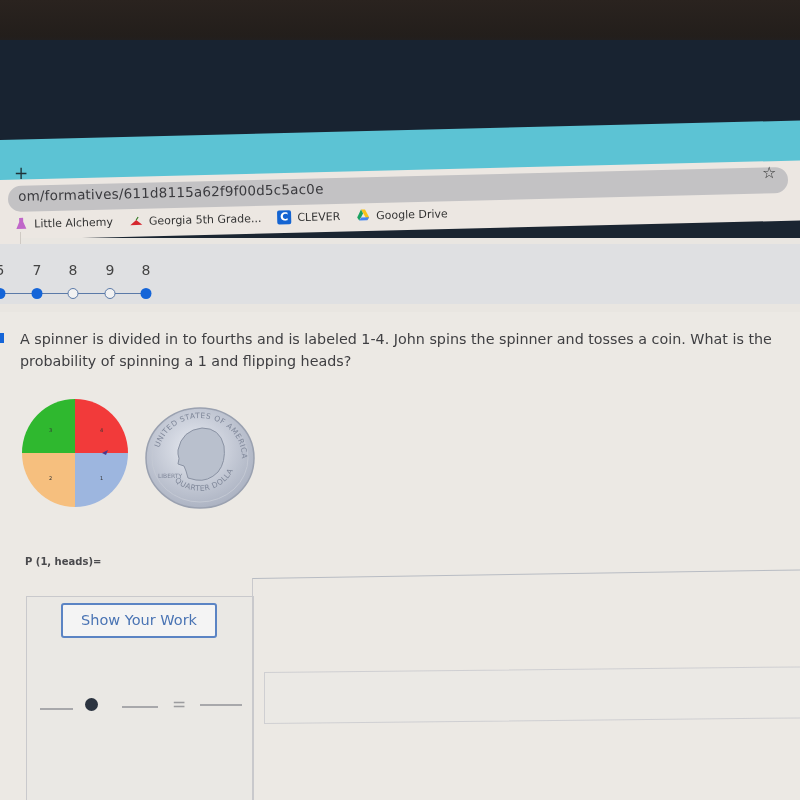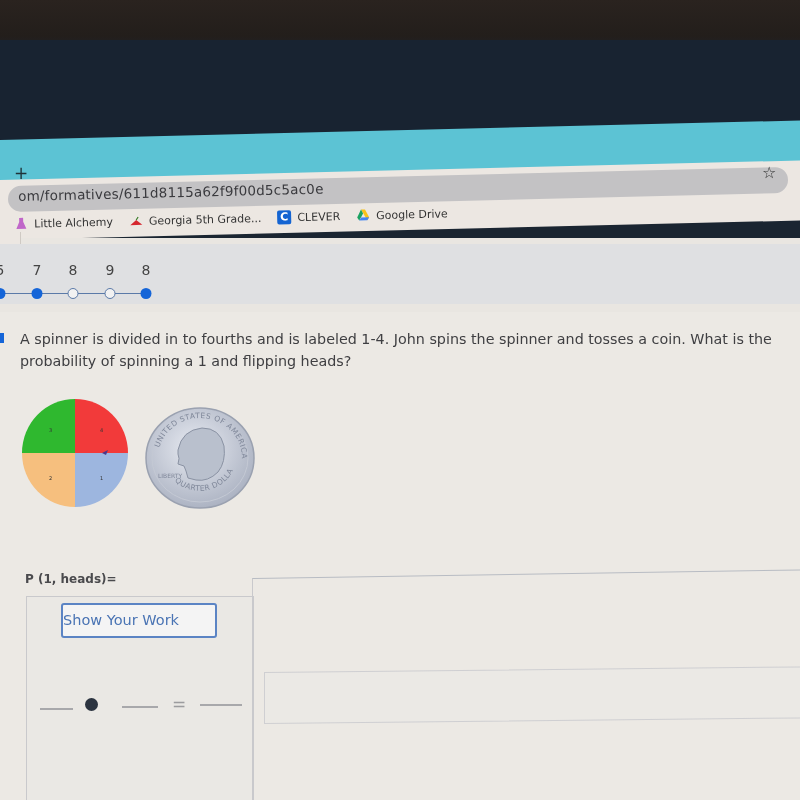--- a/index.html
+++ b/index.html
@@ -86,35 +86,35 @@
     .qbullet {
       position:absolute; left:0; top:333px; width:4px; height:10px; background:#1565d8;
     }
     .question {
       position:absolute; left:20px; top:328px; width:790px;
       font-size:14.3px; line-height:22px; color:#3f3f42;
     }
     .spinner { position:absolute; left:22px; top:398px; width:106px; height:110px; }
     .coin { position:absolute; left:144px; top:406px; width:112px; height:104px; }
     .plabel {
-      position:absolute; left:25px; top:556px; font-size:12px; font-weight:bold; color:#4a4a4d;margin-top:16px;
+      position:absolute; left:25px; top:556px; font-size:10px; font-weight:bold; color:#4a4a4d;
     }
     .work-left {
       position:absolute; left:26px; top:596px; width:226px; height:210px;
       border:1px solid #c9c9cc; background:#eae8e4;
     }
     .work-right {
       position:absolute; left:252px; top:578px; width:560px; height:230px;
       border-top:1px solid #b8bcc3; border-left:1px solid #c9c9cc;
       transform:skewY(-0.9deg); transform-origin:left top;
     }
     .show-work {
       position:absolute; left:61px; top:603px; width:152px; height:31px;
       border:2px solid #5b84c4; border-radius:3px; background:#f4f4f4;
-      color:#4a74b4; font-size:14.5px; line-height:31px; text-align:left;
+      color:#4a74b4; font-size:14.5px; line-height:31px; text-align:center;
     }
     .eq-blank {
       position:absolute; height:2px; background:#a8a8ab;
     }
     .eq-dot {
       position:absolute; left:85px; top:698px; width:13px; height:13px; border-radius:50%;
       background:#2c3440;
     }
     .eq-equals {
       position:absolute; left:172px; top:694px; font-size:17px; color:#9c9c9e;

